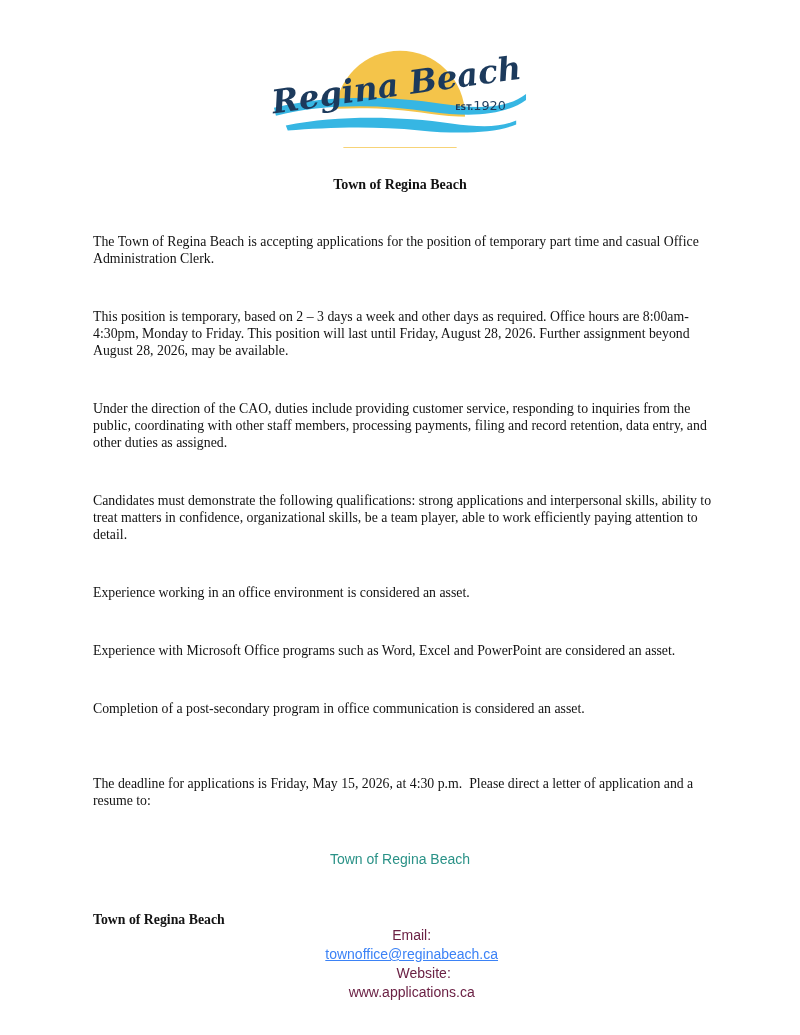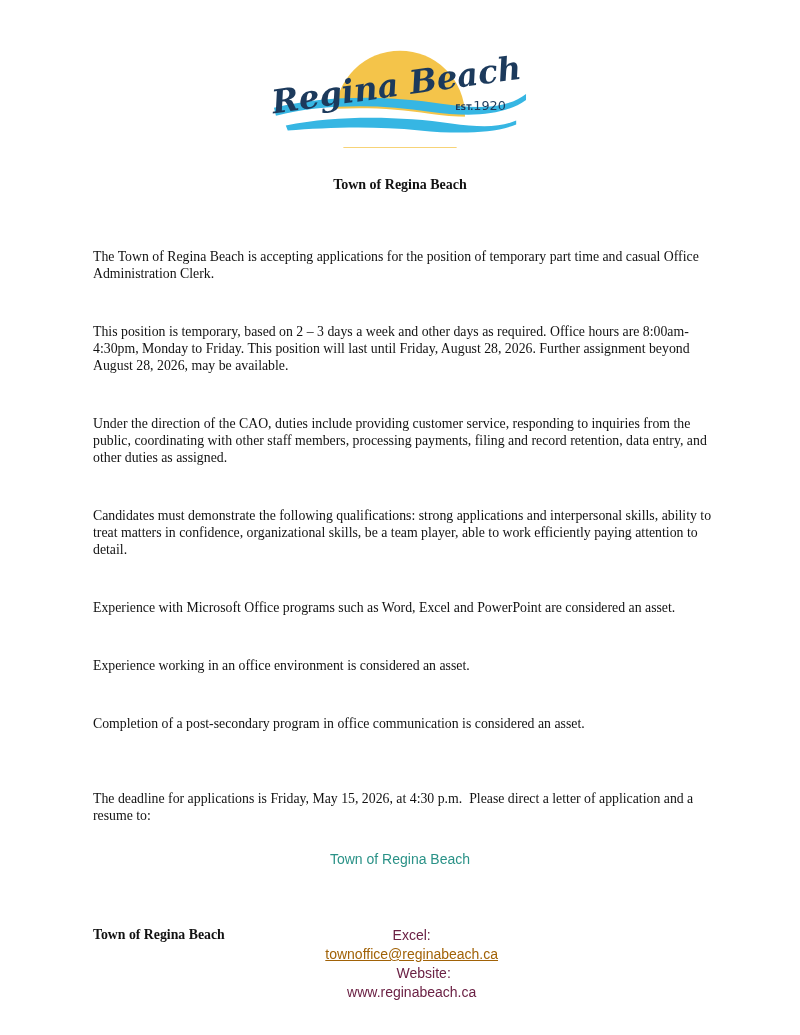--- a/index.html
+++ b/index.html
@@ -22,21 +22,21 @@
 
   
   .content {
     margin-left: 93px;
     width: 620px;
     font-size: 13.8px;
     line-height: 17px;
     white-space: pre-wrap;
   }
   .content p { margin-top: 7px; }
-  .content p.first { margin-top: 21px; }
+  .content p.first { margin-top: 6px; }
   .content p.deadline { }
   .address-block { margin-top: 17px; font-weight: bold; }
   .address-block div { line-height: 17px; }
   a.email-link {
     color: #0563C1;
     text-decoration: underline;
     cursor: pointer;
   }
 
   
@@ -45,21 +45,21 @@
     left: 0; right: 0;
     bottom: 12px;
     text-align: center;
     font-family: "Liberation Sans", sans-serif;
     font-size: 14px;
     line-height: 19px;
     color: #6B2144;
     white-space: pre-wrap;
   }
   .footer .f-org { color: #2A9287; }
-  .footer a.email-link { color: #a16207; }
+  .footer a.email-link { color: #3b82f6; }
   .footer .f-website-label { margin-left: 24px; }
 </style>
 </head>
 <body>
 
 <div class="page">
 
   <div class="logo">
     <svg viewBox="0 0 260 112" xmlns="http://www.w3.org/2000/svg">
 
@@ -83,40 +83,40 @@
 
   <div class="title-block">
     <div>Town of Regina Beach</div>
   </div>
 
   <div class="content">
     <p class="first">The Town of Regina Beach is accepting applications for the position of temporary part time and casual Office Administration Clerk.</p>
     <p>This position is temporary, based on 2 – 3 days a week and other days as required. Office hours are 8:00am-4:30pm, Monday to Friday. This position will last until Friday, August 28, 2026. Further assignment beyond August 28, 2026, may be available.</p>
     <p>Under the direction of the CAO, duties include providing customer service, responding to inquiries from the public, coordinating with other staff members, processing payments, filing and record retention, data entry, and other duties as assigned.</p>
     <p>Candidates must demonstrate the following qualifications: strong applications and interpersonal skills, ability to treat matters in confidence, organizational skills, be a team player, able to work efficiently paying attention to detail.</p>
+    <p>Experience working in an office environment is considered an asset.</p>
     <p>Experience with Microsoft Office programs such as Word, Excel and PowerPoint are considered an asset.</p>
-    <p>Experience working in an office environment is considered an asset.</p>
     <p>Completion of a post-secondary program in office communication is considered an asset.</p>
 
     <p class="deadline">The deadline for applications is Friday, May 15, 2026, at 4:30 p.m.  Please direct a letter of application and a resume to:</p>
 
     <div class="address-block">
       <div>Town of Regina Beach</div>
       
       
       
     </div>
 
     
     
   </div>
 
   <div class="footer">
     <div class="f-org">Town of Regina Beach</div>
     <div class="f-contact">
-      <span>Excel:</span>
+      <span>Email:</span>
       <a class="email-link">townoffice@reginabeach.ca</a>
       <span class="f-website-label">Website:</span>
-      <span>www.reginabeach.ca</span>
+      <span>www.applications.ca</span>
     </div>
   </div>
 
 </div>
 
 </body></html>

